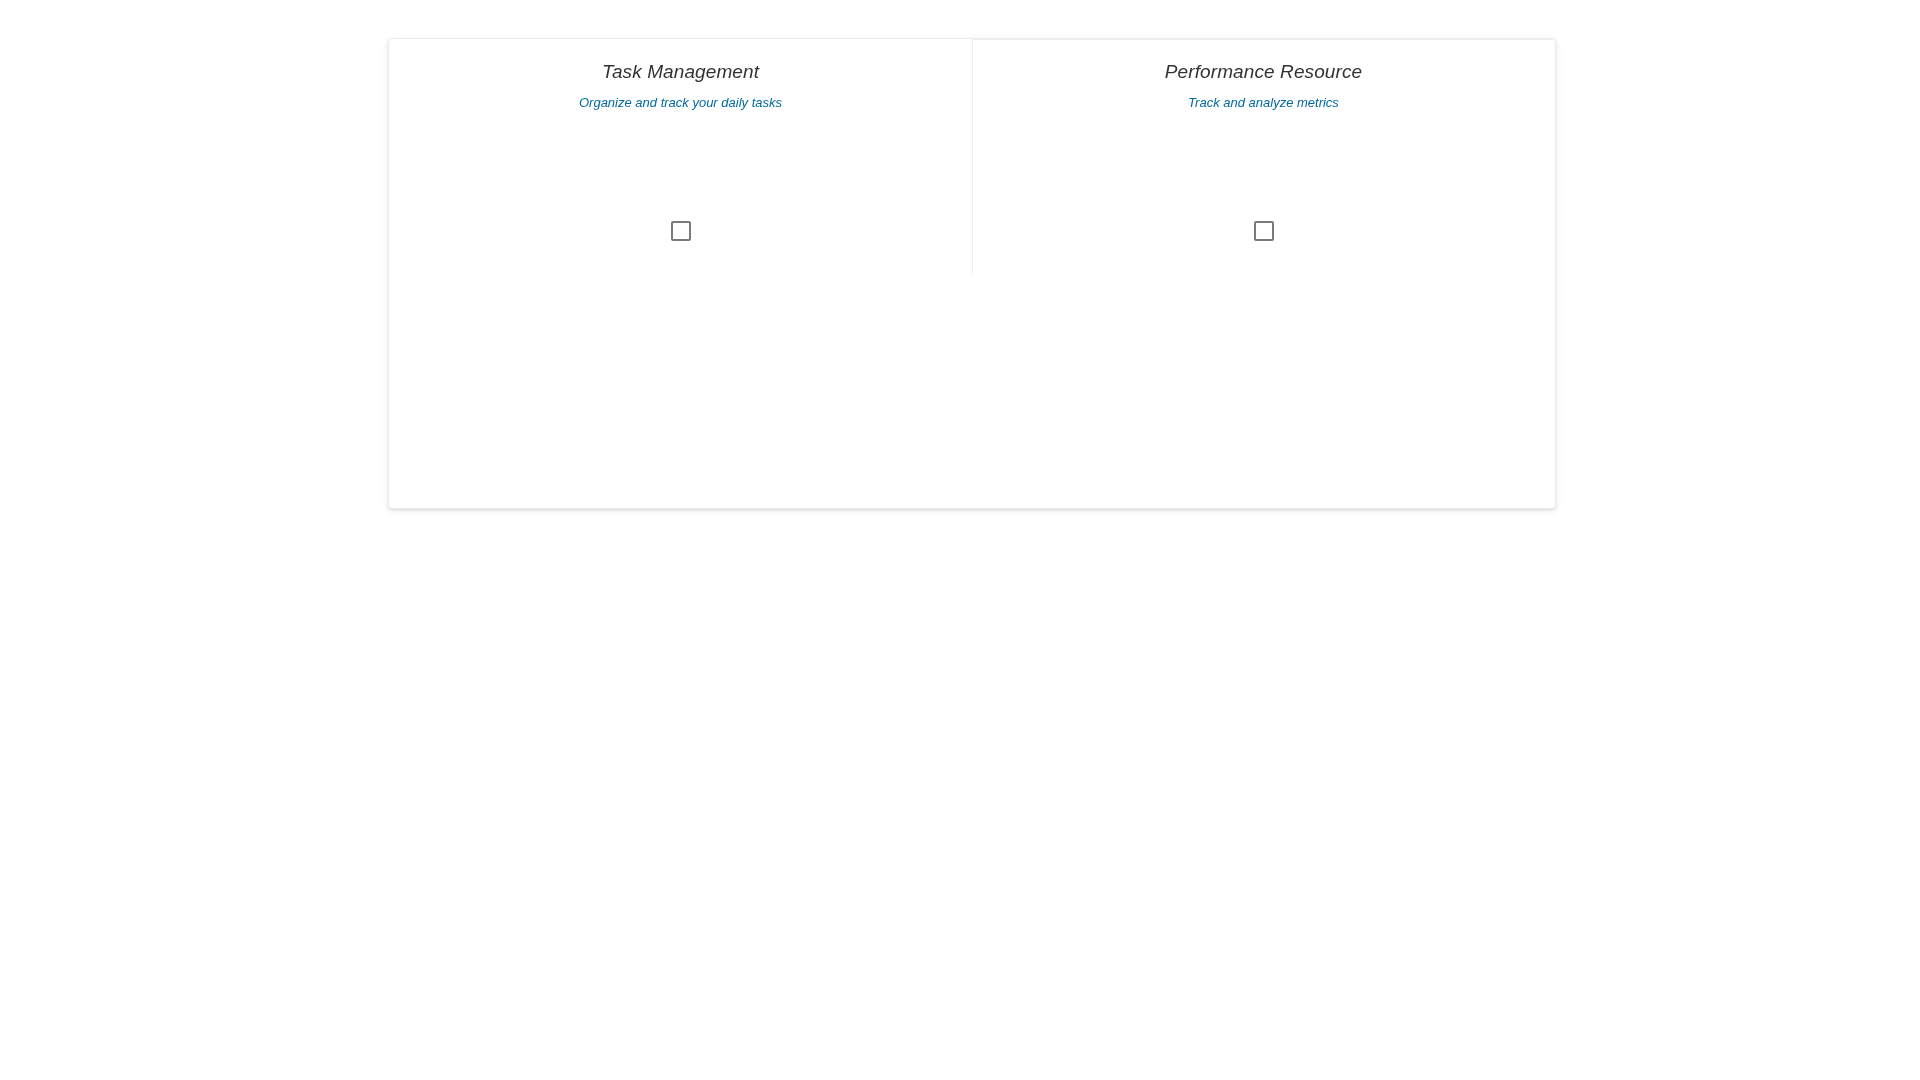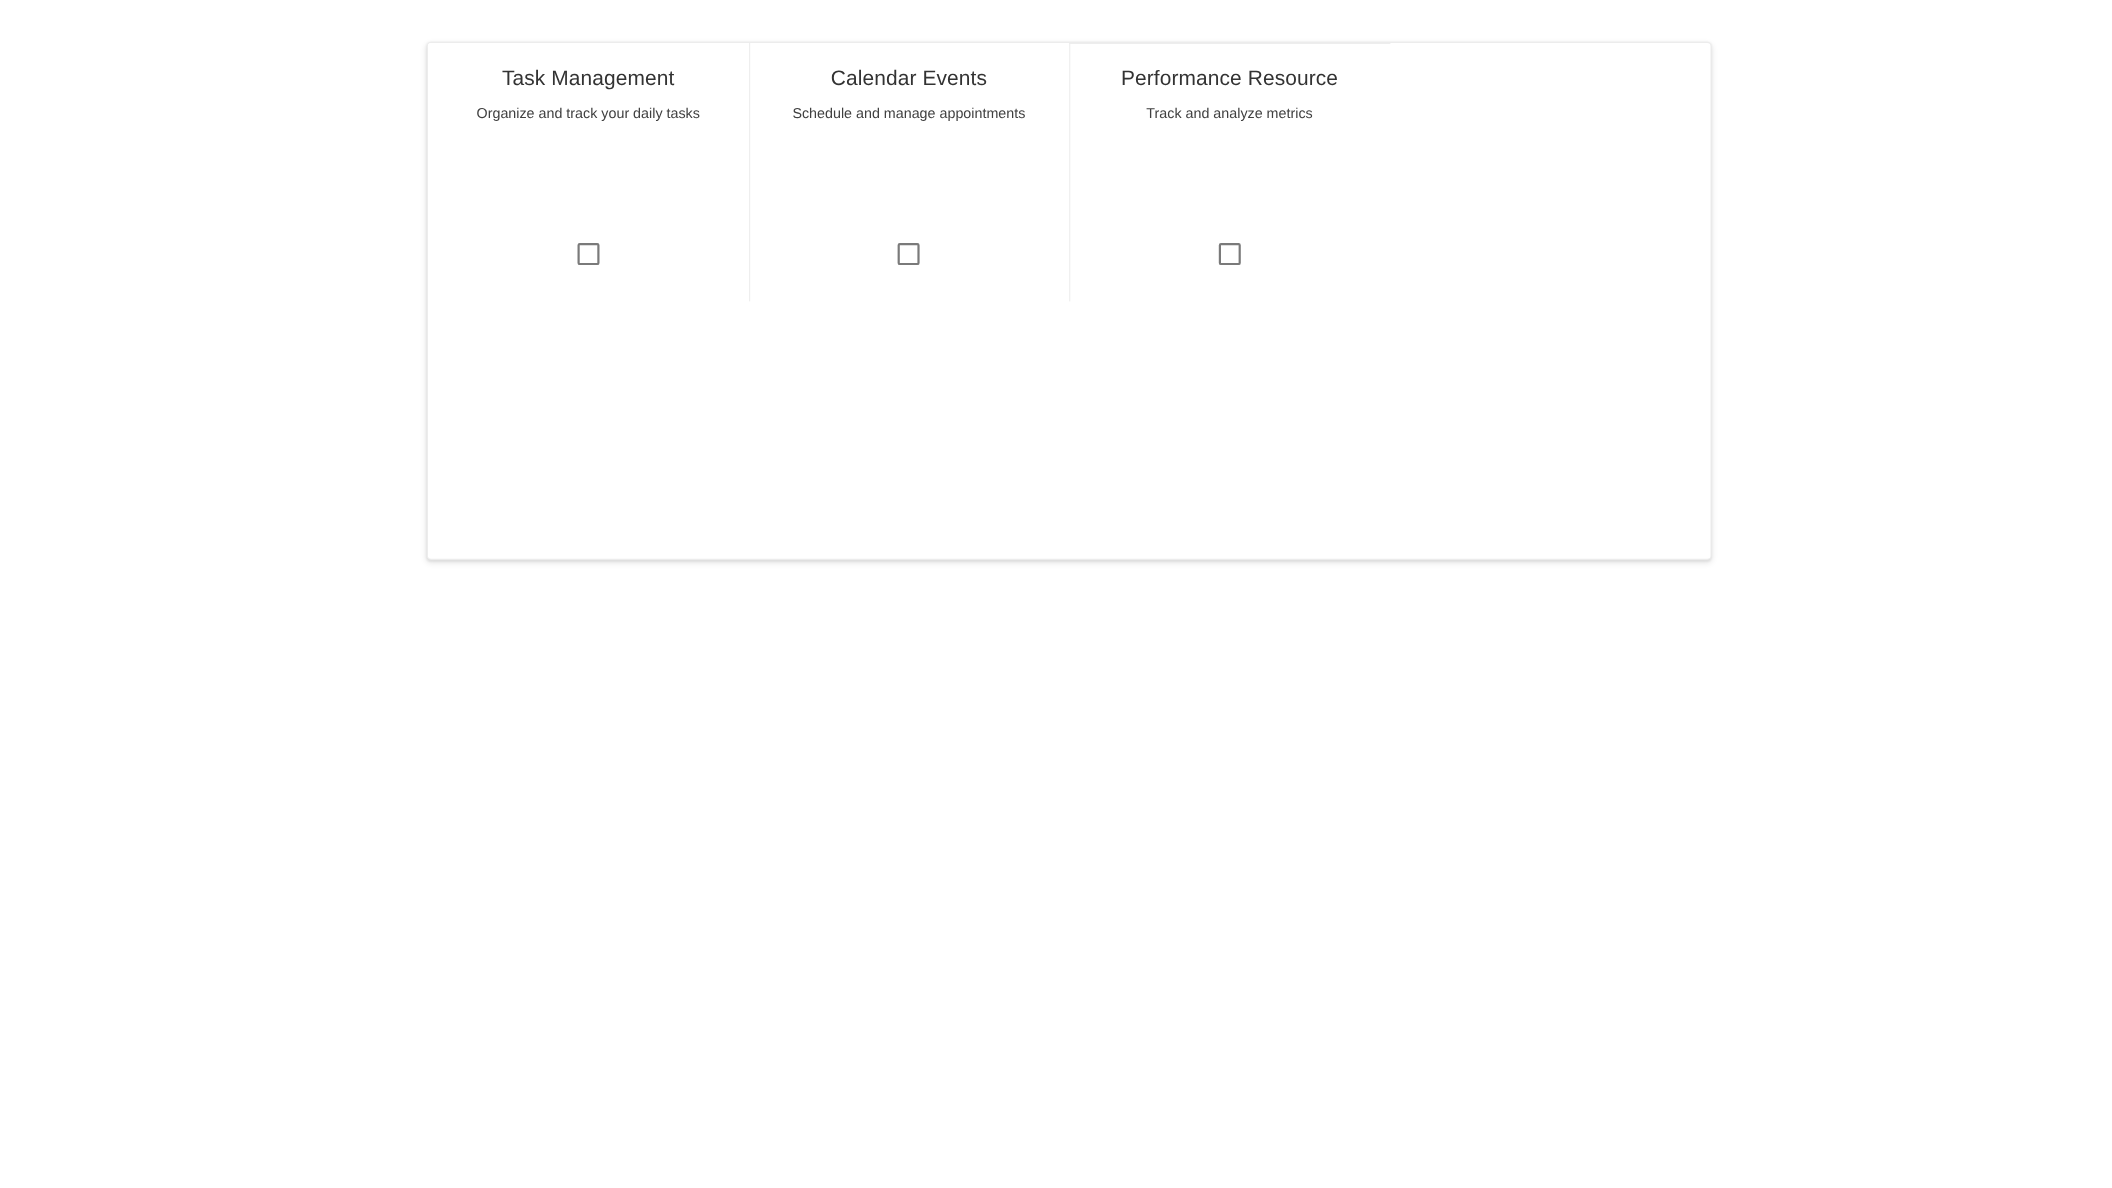--- a/index.html
+++ b/index.html
@@ -27,23 +27,24 @@
     top: 38px;
     width: 1168px;
     height: 471px;
     background: #ffffff;
     border: 1px solid #ececec;
     border-radius: 4px;
     box-sizing: border-box;
     box-shadow: 0 2px 6px rgba(0, 0, 0, 0.10),
                 0 1px 2px rgba(0, 0, 0, 0.06);
     display: grid;
-    grid-template-columns: repeat(4, 1fr);
+    grid-template-columns: repeat(2, 1fr);
     grid-template-rows: repeat(2, 1fr);
     overflow: hidden;
+    font-style: italic;
   }
 
   .feature-cell {
     position: relative;
     box-sizing: border-box;
     display: flex;
     flex-direction: column;
     align-items: center;
     padding-top: 21px;
     background: #ffffff;
@@ -78,21 +79,21 @@
     color: #333333;
     text-align: center;
     letter-spacing: 0.1px;
     margin: 0;
   }
 
   .cell-subtitle {
     font-size: 13px;
     line-height: 17px;
     font-weight: 400;
-    color: #404040;
+    color: #0369a1;
     text-align: center;
     margin: 11px 0 0 0;
   }
 
   .cell-icon-wrap {
     position: absolute;
     left: 0;
     right: 0;
     top: 182px;
     display: flex;
@@ -117,27 +118,20 @@
   <div class="feature-panel">
 
     <div class="feature-cell row-1">
       <div class="cell-title">Task Management</div>
       <div class="cell-subtitle">Organize and track your daily tasks</div>
       <div class="cell-icon-wrap">
         <span class="square-icon"></span>
       </div>
     </div>
 
-    <div class="feature-cell row-1">
-      <div class="cell-title">Calendar Events</div>
-      <div class="cell-subtitle">Schedule and manage appointments</div>
-      <div class="cell-icon-wrap">
-        <span class="square-icon"></span>
-      </div>
-    </div>
 
 
 
 
     <div class="feature-cell row-2">
       <div class="cell-title">Performance Resource</div>
       <div class="cell-subtitle">Track and analyze metrics</div>
       <div class="cell-icon-wrap">
         <span class="square-icon"></span>
       </div>

